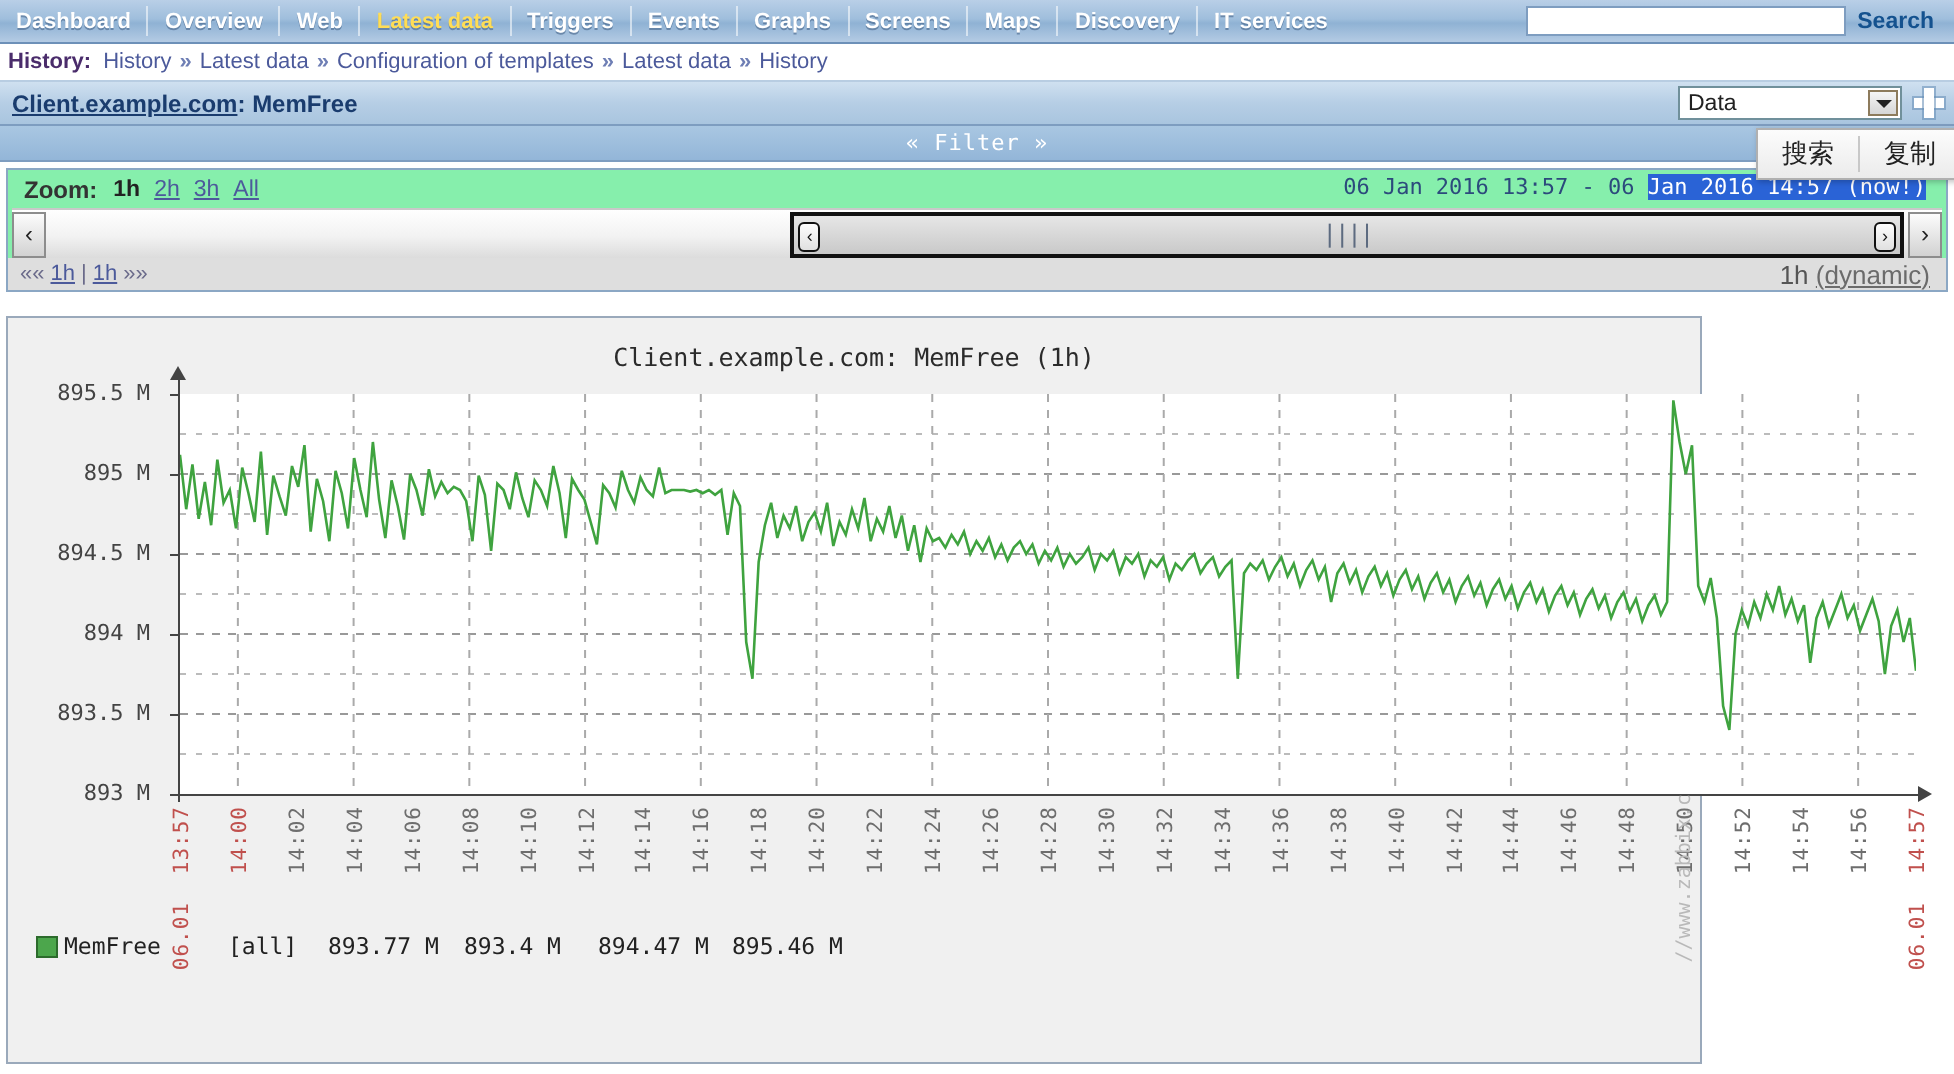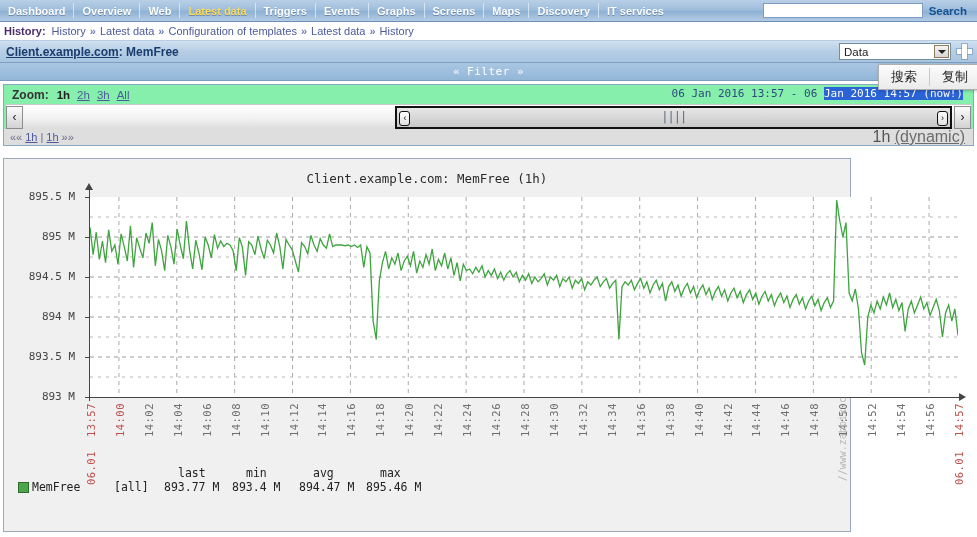--- a/index.html
+++ b/index.html
@@ -157,21 +157,21 @@
   .gripend.r { right: 2px; }
 
   .bottomrow {
     position: relative; height: 16px; background: #dedede;
     display: flex; align-items: center; padding-left: 6px;
   }
   .pag { font-size: 11px; color: #4c5a9b; margin-right: 3px; }
   .pag.lnk { text-decoration: underline; cursor: pointer; }
   .pag.sym { color: #6a6a8a; }
   .periodinfo {
-    position: absolute; right: 8px; font-size: 16px; color: #555;
+    position: absolute; right: 8px; font-size: 13px; color: #555;
   }
   .periodinfo .dyn { color: #6b6b6b; text-decoration: underline; cursor: pointer; }
 
   
   .graphpanel {
     position: absolute; left: 3px; top: 158px; width: 848px; height: 374px;
     background: #f0f0f0; border: 1px solid #9aa9bb;
   }
   .graphtitle {
     position: absolute; left: 0; top: 12px; width: 100%;
@@ -443,26 +443,20 @@
         <div class="xlabel" style="left: 833.267px;">14:50</div>
         <div class="xlabel" style="left: 862.2px;">14:52</div>
         <div class="xlabel" style="left: 891.133px;">14:54</div>
         <div class="xlabel" style="left: 920.067px;">14:56</div>
         <div class="xlabel edge" style="left: 949px;">14:57</div>
         <div class="xdate" style="left: 949px;">06.01</div>
       </div>
     <div class="watermark">//www.zabbix.c</div>
 
     <div class="legend">
-      <div class="leg-head" id="leg-head">
-          <span style="left: 160px;">last</span>
-          <span style="left: 228px;">min</span>
-          <span style="left: 295px;">avg</span>
-          <span style="left: 362px;">max</span>
-        </div>
       <div id="leg-rows">
           <div class="leg-row">
             <span class="swatch-sq" style="background: rgb(76, 166, 76);"></span>
             <span class="cell" style="left: 14px;">MemFree</span>
             <span class="cell" style="left: 96px;">[all]</span>
             <span class="cell" style="left: 146px;">893.77 M</span>
             <span class="cell" style="left: 214px;">893.4 M</span>
             <span class="cell" style="left: 281px;">894.47 M</span>
             <span class="cell" style="left: 348px;">895.46 M</span>
           </div>

